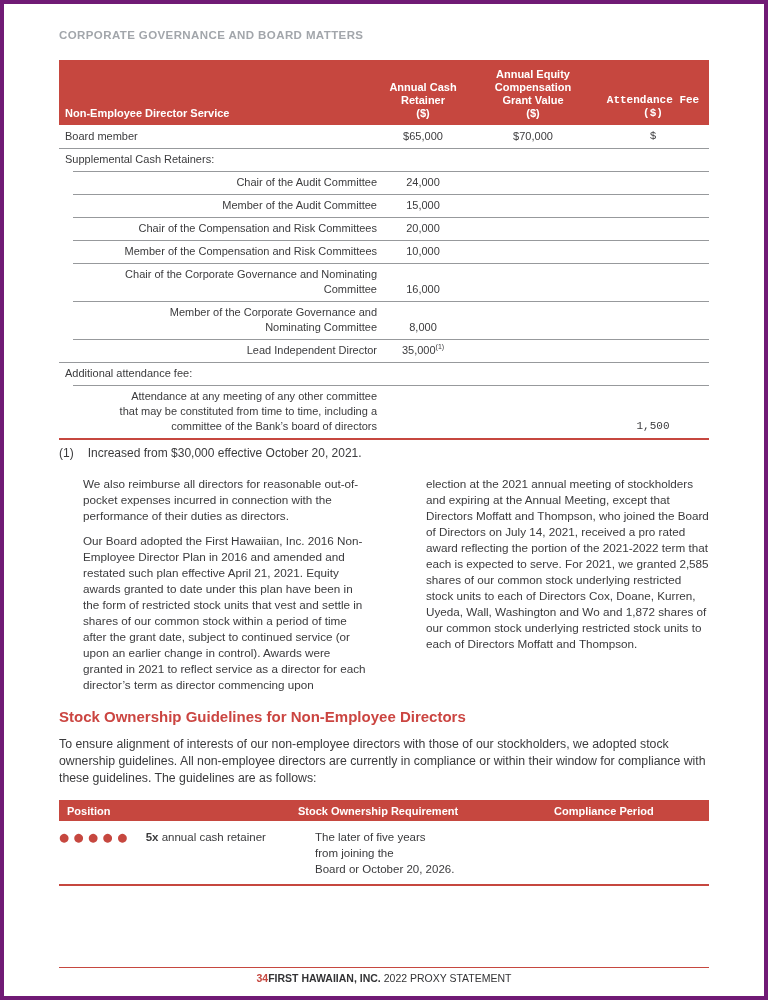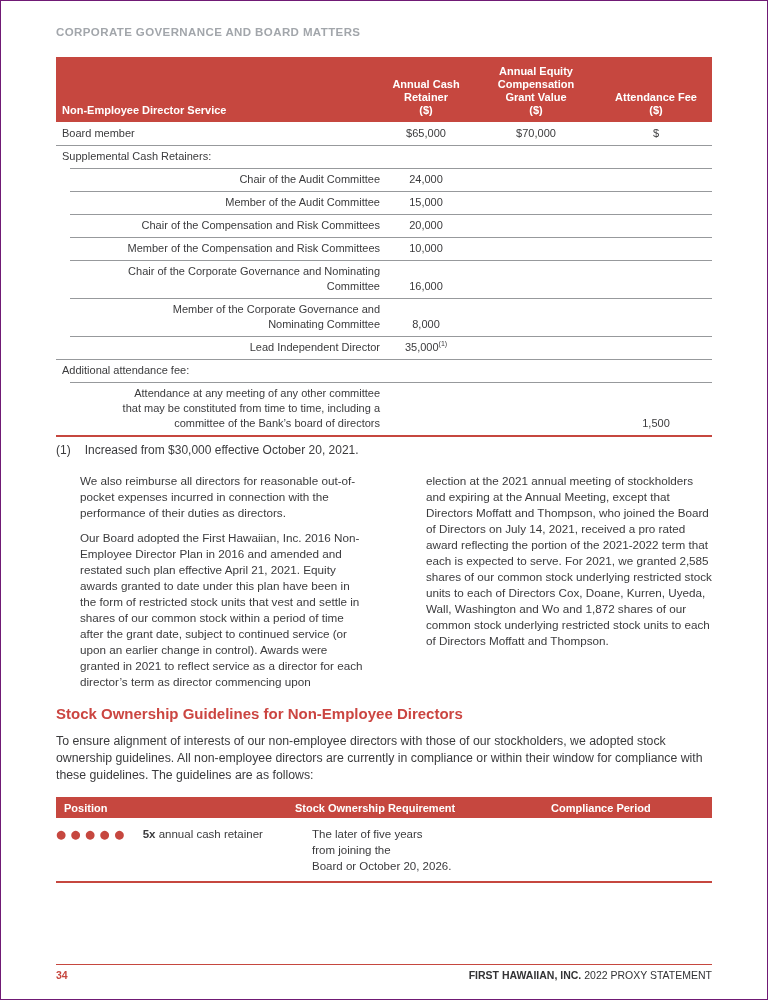--- a/index.html
+++ b/index.html
@@ -1,38 +1,38 @@
 <!DOCTYPE html>
 <html><head>
 <meta charset="utf-8">
 <style>
   * { margin:0; padding:0; box-sizing:border-box; }
   html,body { background:#ffffff; }
   .page {
     position:relative; width:768px; height:1000px; margin:0 auto;
-    background:#ffffff; border:1px solid #701a75;
+    background:#ffffff; border:4px solid #701a75;
     font-family:"Liberation Sans","DejaVu Sans",sans-serif;
     color:#3b3b3d; overflow:hidden;
   }
   .content { padding:0 55px; }
   .eyebrow {
     margin-top:25px; font-size:11.5px; font-weight:bold;
     letter-spacing:.4px; color:#a2a6ab;
   }
 
   
   .fee-table { margin-top:19px; border-bottom:2px solid #c6473f; font-size:11px; }
   .ft-head {
     background:#c6473f; color:#ffffff; font-weight:bold;
     display:flex; align-items:flex-end; padding:8px 0 5px 0; line-height:13px;
   }
   .ft-head .c-service { flex:1; padding-left:6px; }
   .c-cash  { width:92px;  text-align:center; }
   .c-equity{ width:128px; text-align:center; }
-  .c-fee   { width:112px; text-align:center; }
+  .c-fee   { width:112px; text-align:center;font-family:Liberation Mono, monospace; }
   .pre { white-space:pre-line; }
   .ft-row { display:flex; align-items:flex-end; padding:4px 0 4px 0; position:relative; line-height:15px; }
   .ft-row .c-service { flex:1; padding-left:6px; }
   .ft-row.indent .c-service { padding-left:18px;text-align:right; }
   .bt-full::before, .bt-indent::before {
     content:""; position:absolute; top:0; right:0; border-top:1px solid #97999c;
   }
   .bt-full::before { left:0; }
   .bt-indent::before { left:14px; }
   sup.note { font-size:7px; vertical-align:super; line-height:0; }
@@ -60,21 +60,21 @@
   .dots {
     font-family:"DejaVu Sans",sans-serif; color:#c6473f; font-size:11.5px;
     letter-spacing:4.5px; margin-right:14px;
   }
   .mult { font-weight:bold; }
 
   
   .footer {
     position:absolute; left:55px; right:55px; top:963px;
     border-top:1px solid #c6473f; padding-top:4px;
-    display:flex; justify-content:space-between; font-size:10.5px;
+    display:flex; justify-content:center; font-size:10.5px;
   }
   .page-num { color:#c6473f; font-weight:bold; }
   .footer-right { color:#333335; }
   .footer-right .co { font-weight:bold; }
 </style>
 </head>
 <body>
 
 <div class="page">
   <div class="content">

